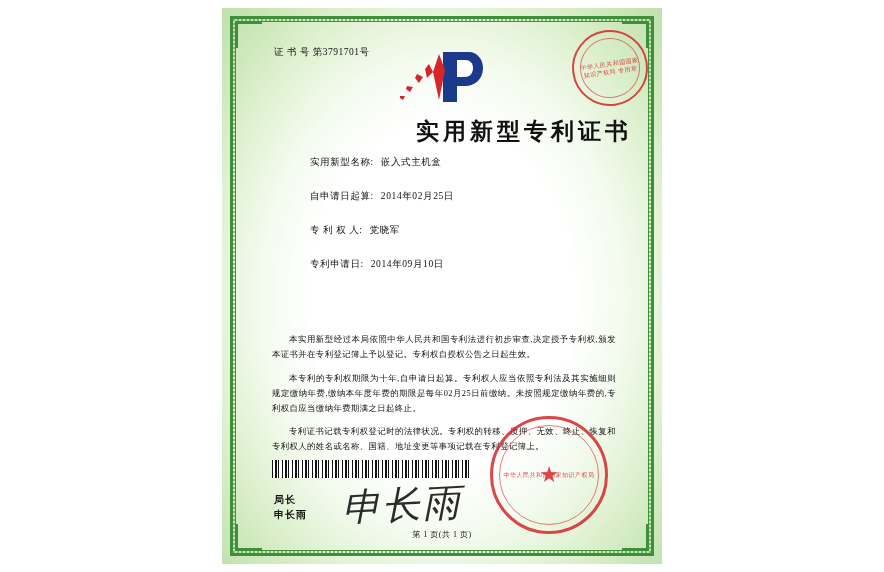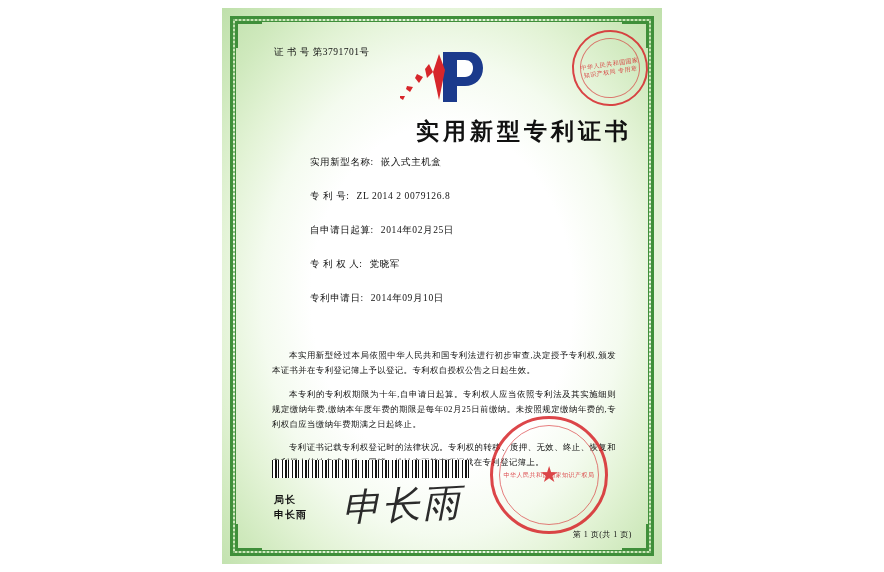--- a/index.html
+++ b/index.html
@@ -133,21 +133,21 @@
   }
   .field-value {
     display: inline-block;
     margin-left: 4px;
   }
 
   .paragraphs {
     position: absolute;
     left: 20px;
     right: 16px;
-    top: 308px;
+    top: 292px;
   }
   .para {
     font-size: 8.4px;
     line-height: 15px;
     color: #111;
     text-indent: 17px;
     text-align: justify;
     letter-spacing: 0.4px;
     margin-bottom: 3px;
   }
@@ -190,21 +190,21 @@
     letter-spacing: 2px;
     transform: rotate(-3deg);
     opacity: 0.92;
   }
 
   .footer-page {
     position: absolute;
     left: 0;
     right: 0;
     bottom: 2px;
-    text-align: right;
+    text-align: center;
     font-size: 8px;
     color: #111;
     letter-spacing: 0.5px;
   }
 
   
   .seal {
     position: absolute;
     border-radius: 50%;
     border: 2.5px solid #d7262b;
@@ -279,24 +279,20 @@
           <path d="M1 48 L6 48 L4 52 L1 50 Z" fill="#d7262b"></path>
         </svg>
       </div>
 
       <div class="title">实用新型专利证书</div>
 
       <div class="fields">
         <div class="field-row">
           <span class="field-label">实用新型名称:</span>
           <span class="field-value">嵌入式主机盒</span>
-        </div>
-        <div class="field-row">
-          <span class="field-label">专 利 号:</span>
-          <span class="field-value">ZL 2014 2 0079126.8</span>
         </div>
         <div class="field-row">
           <span class="field-label">自申请日起算:</span>
           <span class="field-value">2014年02月25日</span>
         </div>
         <div class="field-row">
           <span class="field-label">专 利 权 人:</span>
           <span class="field-value">党晓军</span>
         </div>
         <div class="field-row">

